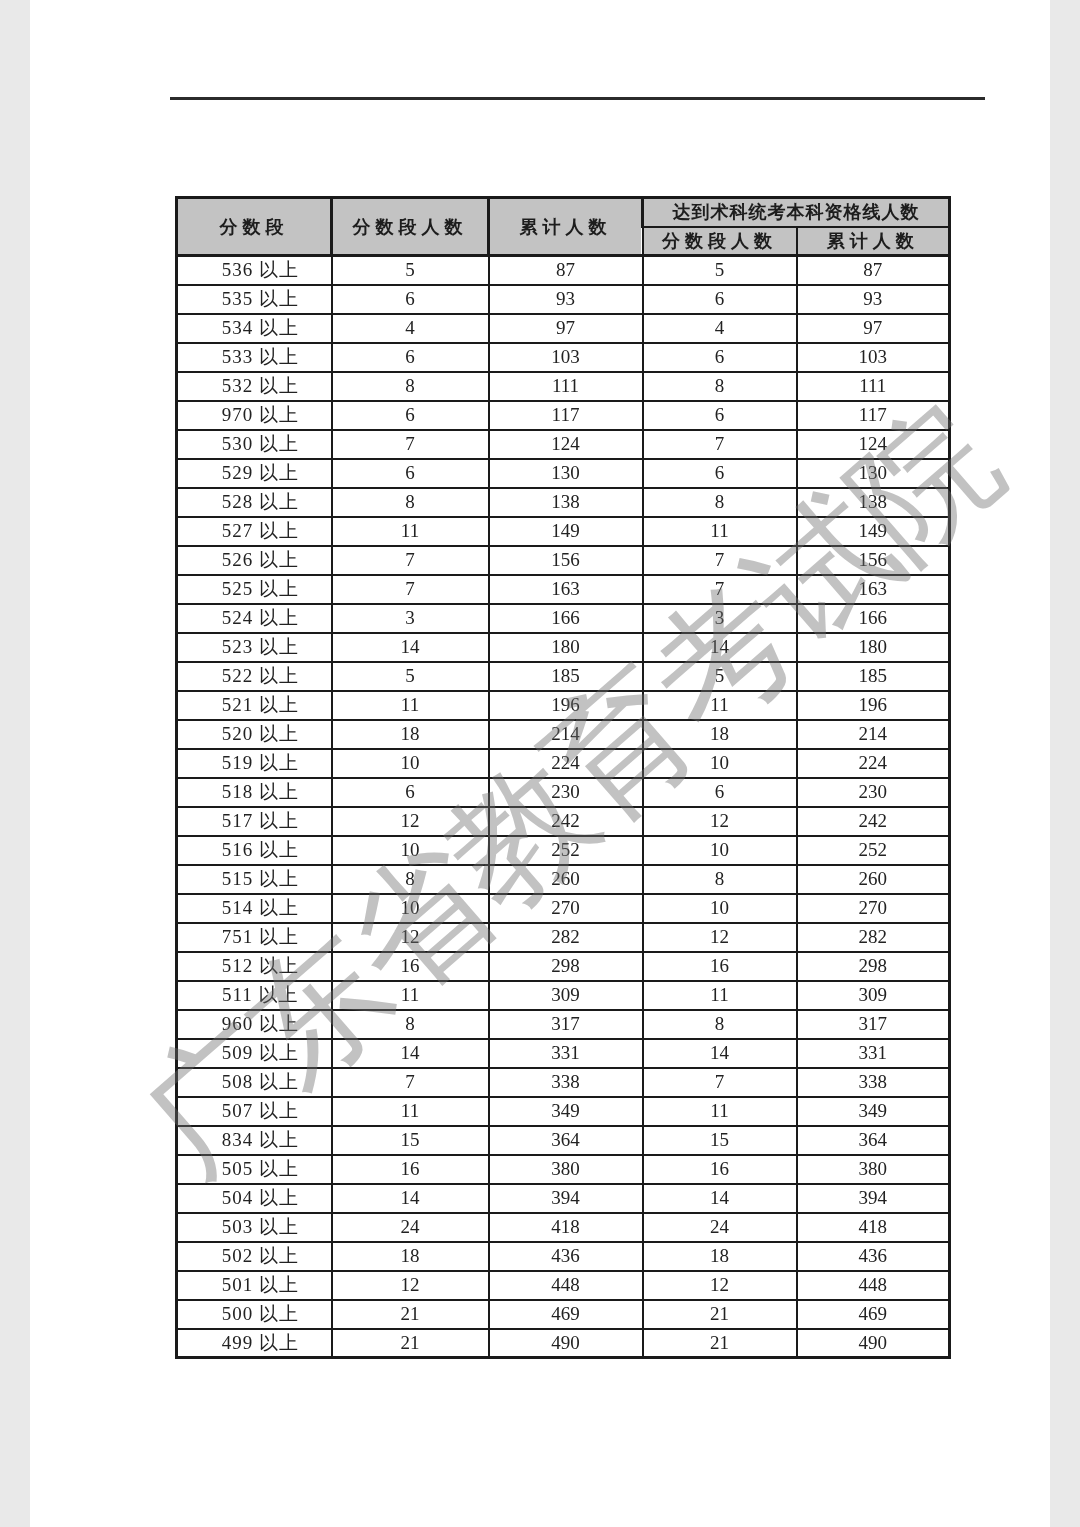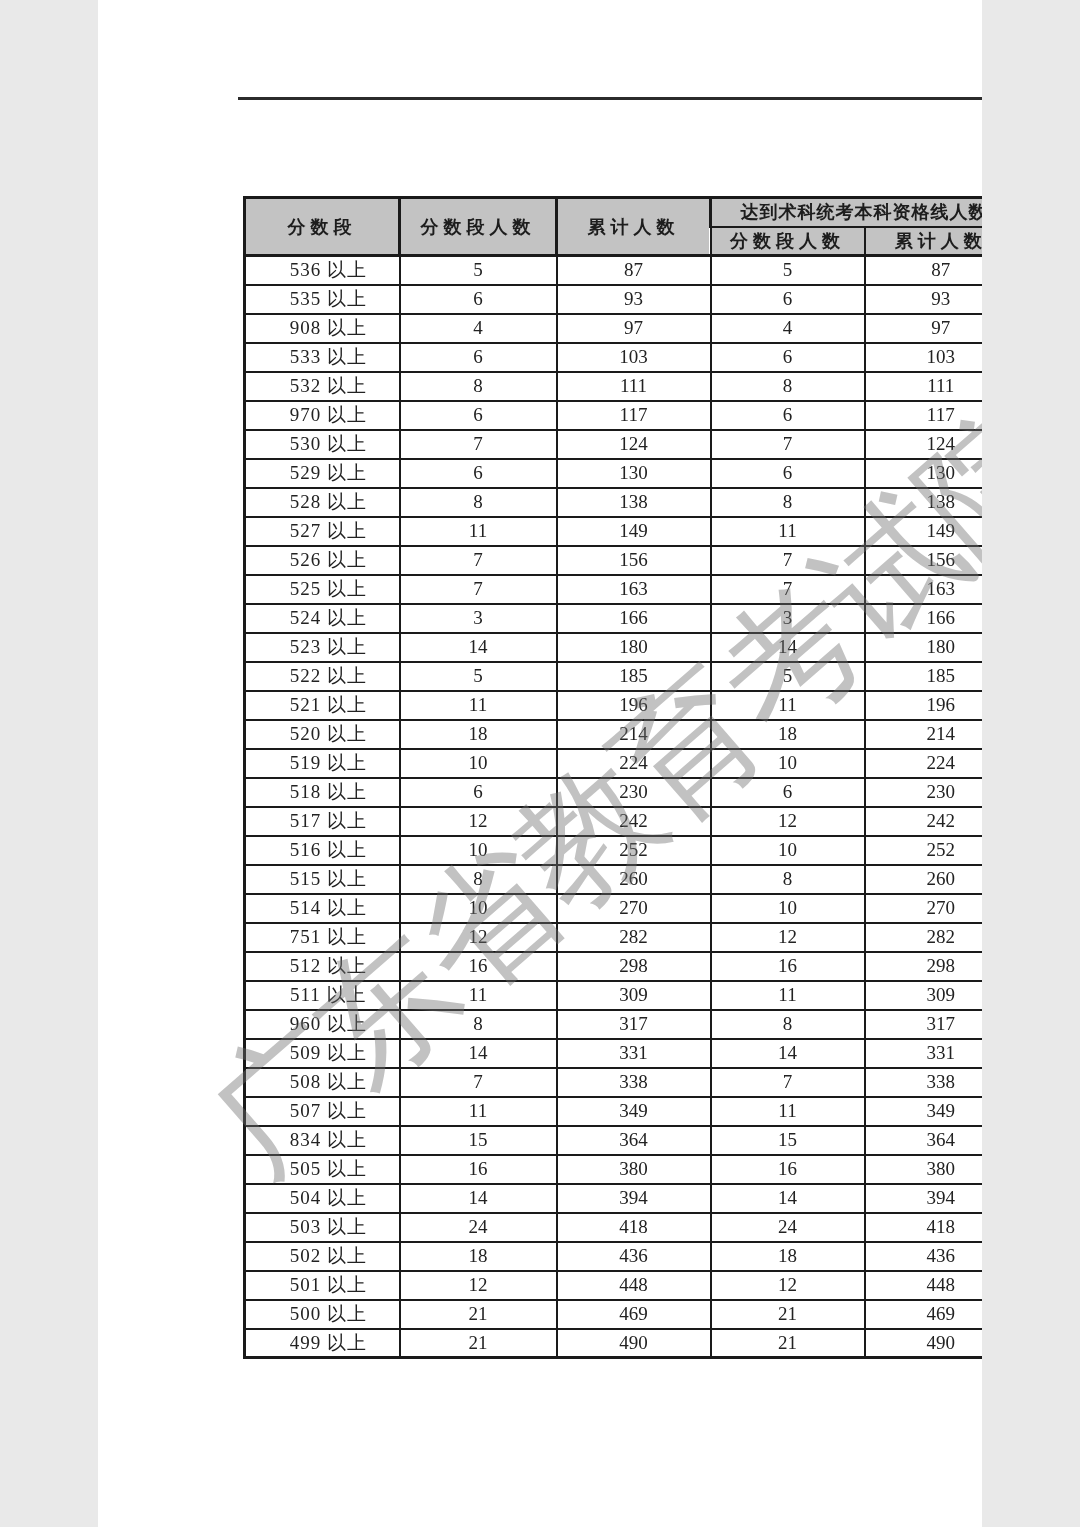--- a/index.html
+++ b/index.html
@@ -1,19 +1,19 @@
 <!DOCTYPE html>
 <html><head>
 <meta charset="utf-8">
 <style>
   * { margin: 0; padding: 0; box-sizing: border-box; }
   html, body { background: #e9e9e9; }
   .page {
     position: relative;
-    width: 884px;
+    width: 1020px;
     height: 1527px;
     background: #ffffff;
     margin: 0 auto;
     overflow: hidden;
     font-family: "Liberation Serif", serif;
     color: #1d1d1d;
   }
   .top-rule {
     position: absolute;
     left: 140px;
@@ -120,21 +120,21 @@
           <td>87</td>
         </tr>
         <tr>
           <td class="score-cell">535 以上</td>
           <td>6</td>
           <td>93</td>
           <td>6</td>
           <td>93</td>
         </tr>
         <tr>
-          <td class="score-cell">908 以上</td>
+          <td class="score-cell">534 以上</td>
           <td>4</td>
           <td>97</td>
           <td>4</td>
           <td>97</td>
         </tr>
         <tr>
           <td class="score-cell">533 以上</td>
           <td>6</td>
           <td>103</td>
           <td>6</td>

